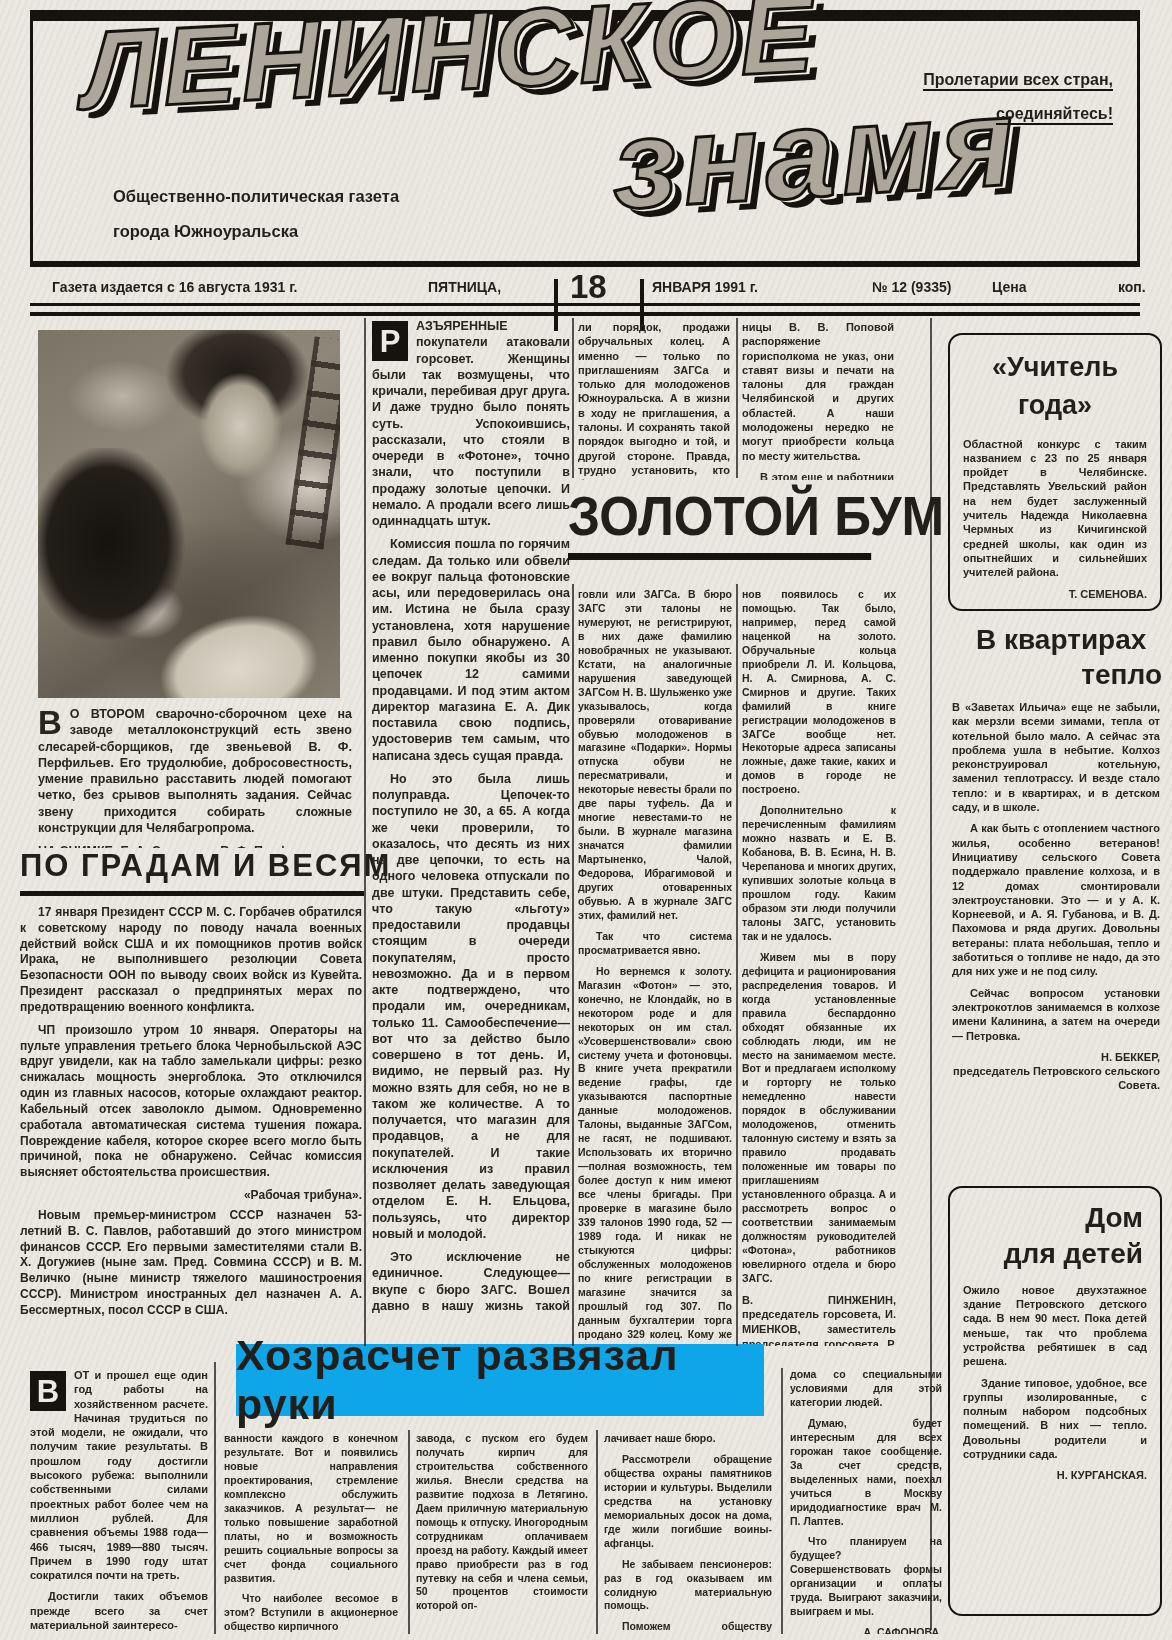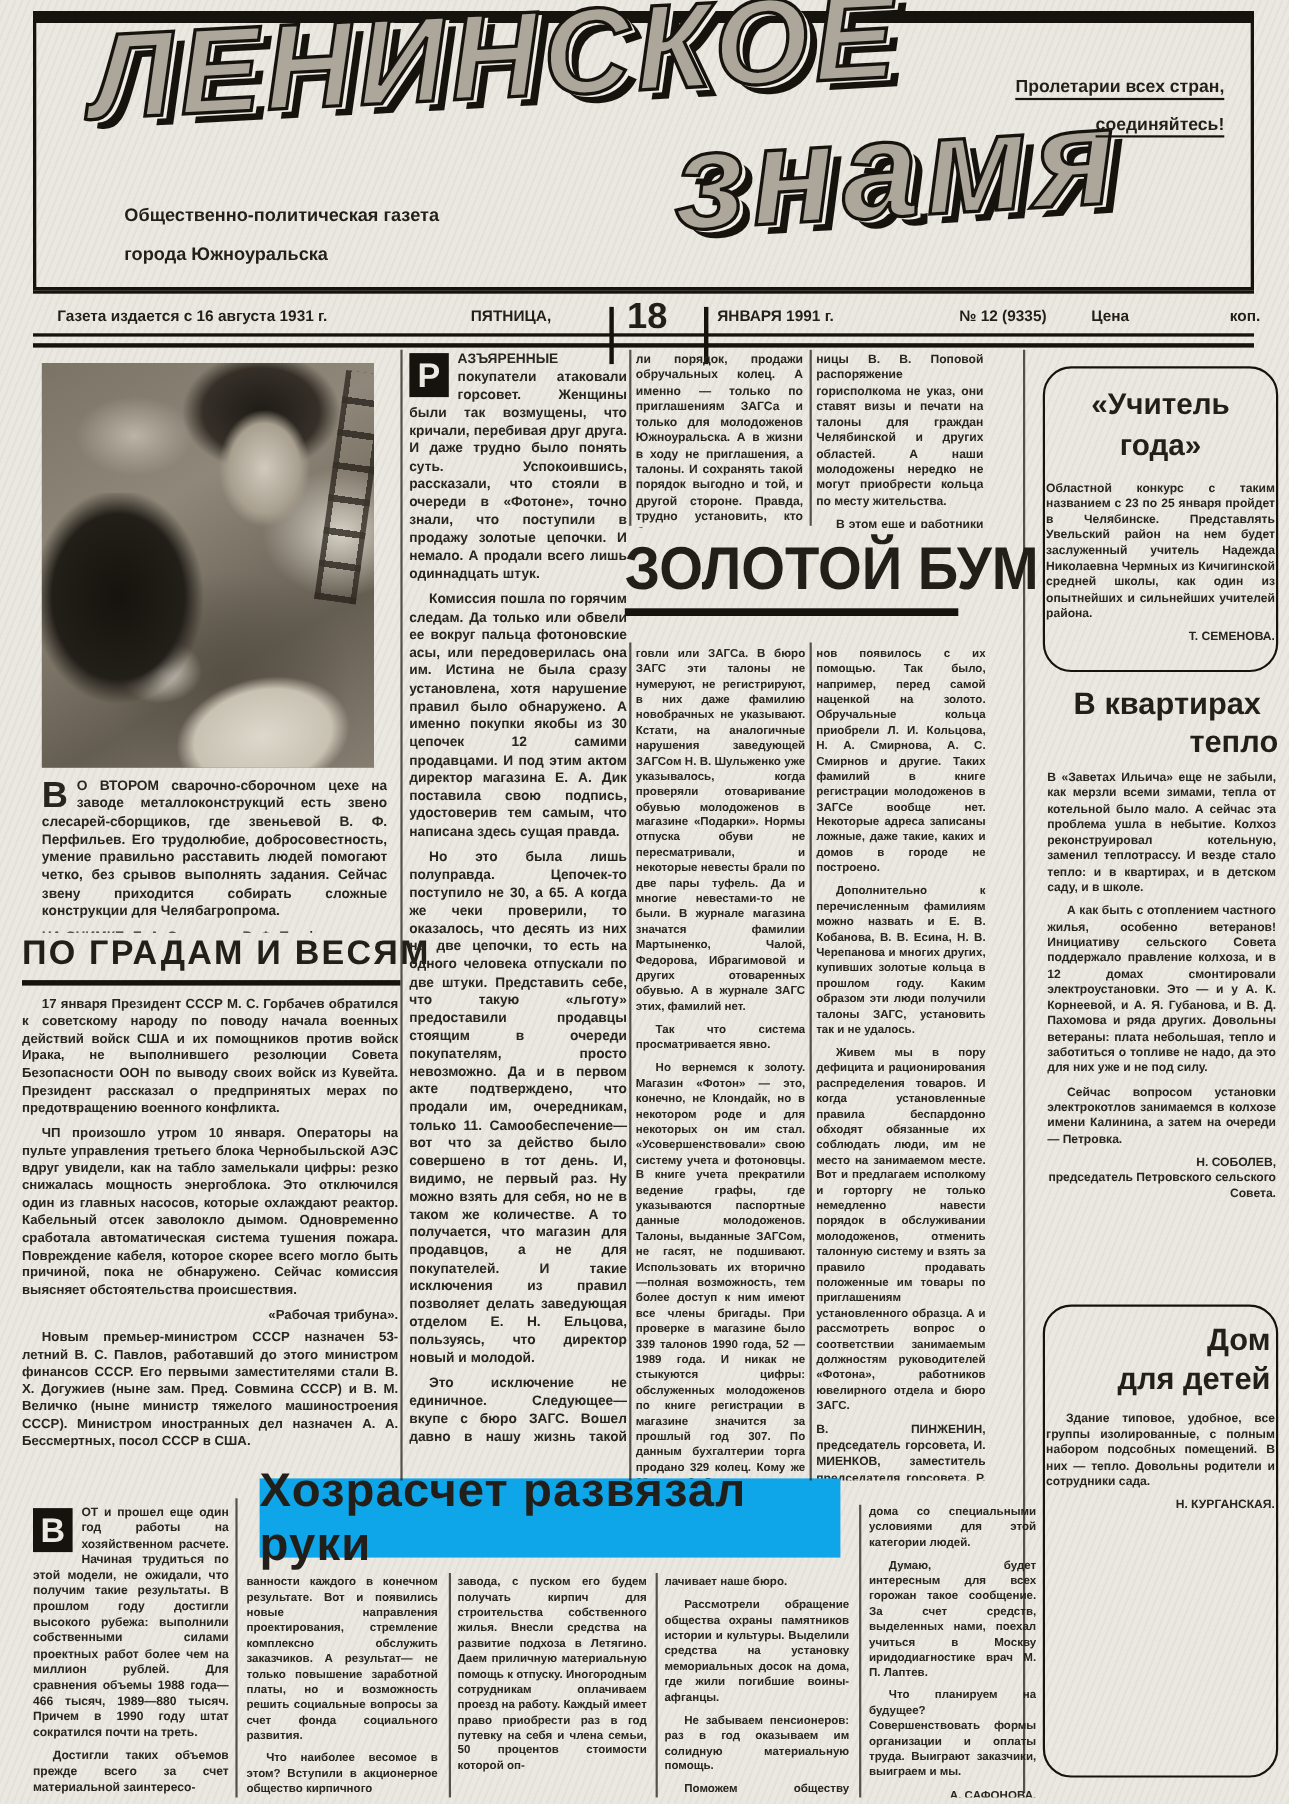--- a/index.html
+++ b/index.html
@@ -58,22 +58,22 @@
   .h-po { position:absolute; left:20px; top:848px; width:344px; font-size:31px; font-weight:bold;
     letter-spacing:2px; white-space:nowrap; border-bottom:5px solid #16130f; padding-bottom:7px; }
   .h-zol { position:absolute; left:568px; top:484px; width:326px; font-size:55px; font-weight:bold;
     white-space:nowrap; border-bottom:7px solid #16130f; padding-bottom:5px;
     transform:scaleX(.93); transform-origin:left top; letter-spacing:0px; }
   .banner { position:absolute; left:236px; top:1344px; width:528px; height:72px; background:#0ea5e9;
     display:flex; align-items:center; justify-content:center;
     font-size:43px; font-weight:bold; letter-spacing:1px; }
 
   
-  .rbox { position:absolute; left:948px; width:214px; border:2.5px solid #16130f; border-radius:26px;
-    padding:12px 1px; }
+  .rbox { position:absolute; left:948px; width:214px; border:2.5px solid #16130f; border-radius:14px;
+    padding:12px 13px; }
   .h-uch { font-size:27px; font-weight:bold; text-align:center; line-height:1.4; margin:2px 0 12px; }
   .h-kv { position:absolute; left:948px; width:214px; font-size:28px; font-weight:bold; line-height:1.25; }
   .h-kv .l1 { text-indent:28px; }
   .h-kv .l2 { text-align:right; }
   .h-dom { font-size:28px; font-weight:bold; line-height:1.3; text-align:right; margin:0 4px 10px 0; }
 
   
   .vr { position:absolute; width:0; border-left:2px solid rgba(35,30,24,.75); }
 
   
@@ -189,30 +189,31 @@
   </div>
 
   <div class="h-kv" style="top:622px;">
     <div class="l1">В квартирах</div>
     <div class="l2">тепло</div>
   </div>
   <div class="blk art f11" style="left:952px; top:700px; width:208px; height:478px;">
     <p class="np">В «Заветах Ильича» еще не забыли, как мерзли всеми зимами, тепла от котельной было мало. А сейчас эта проблема ушла в небытие. Колхоз реконструировал котельную, заменил теплотрассу. И везде стало тепло: и в квартирах, и в детском саду, и в школе.</p>
     <p>А как быть с отоплением частного жилья, особенно ветеранов! Инициативу сельского Совета поддержало правление колхоза, и в 12 домах смонтировали электроустановки. Это — и у А. К. Корнеевой, и А. Я. Губанова, и В. Д. Пахомова и ряда других. Довольны ветераны: плата небольшая, тепло и заботиться о топливе не надо, да это для них уже и не под силу.</p>
     <p>Сейчас вопросом установки электрокотлов занимаемся в колхозе имени Калинина, а затем на очереди — Петровка.</p>
-    <p class="sig-r np" style="margin-bottom:0">Н. СОБОЛЕВ,</p>
+    <p class="sig-r np" style="margin-bottom:0">Н. БЕККЕР,</p>
     <p class="sig-r np">председатель Петровского сельского Совета.</p>
   </div>
 
   <div class="rbox" style="top:1186px; height:430px;">
     <div class="h-dom">
       <div>Дом</div>
       <div>для детей</div>
     </div>
     <div class="art f11">
+      <p class="np">Ожило новое двухэтажное здание Петровского детского сада. В нем 90 мест. Пока детей меньше, так что проблема устройства ребятишек в сад решена.</p>
       <p>Здание типовое, удобное, все группы изолированные, с полным набором подсобных помещений. В них — тепло. Довольны родители и сотрудники сада.</p>
       <p class="sig-r np">Н. КУРГАНСКАЯ.</p>
     </div>
   </div>
 
   <div class="blk art f11" style="left:30px; top:1368px; width:178px; height:266px;">
     <p class="np"><span class="dcap-box">В</span><span>ОТ и прошел еще один год работы на хозяйственном расчете. Начиная трудиться по этой модели, не ожидали, что получим такие результаты. В прошлом году достигли высокого рубежа: выполнили собственными силами проектных работ более чем на миллион рублей. Для сравнения объемы 1988 года— 466 тысяч, 1989—880 тысяч. Причем в 1990 году штат сократился почти на треть.</span></p>
     <p>Достигли таких объемов прежде всего за счет материальной заинтересо-</p>
   </div>
 

